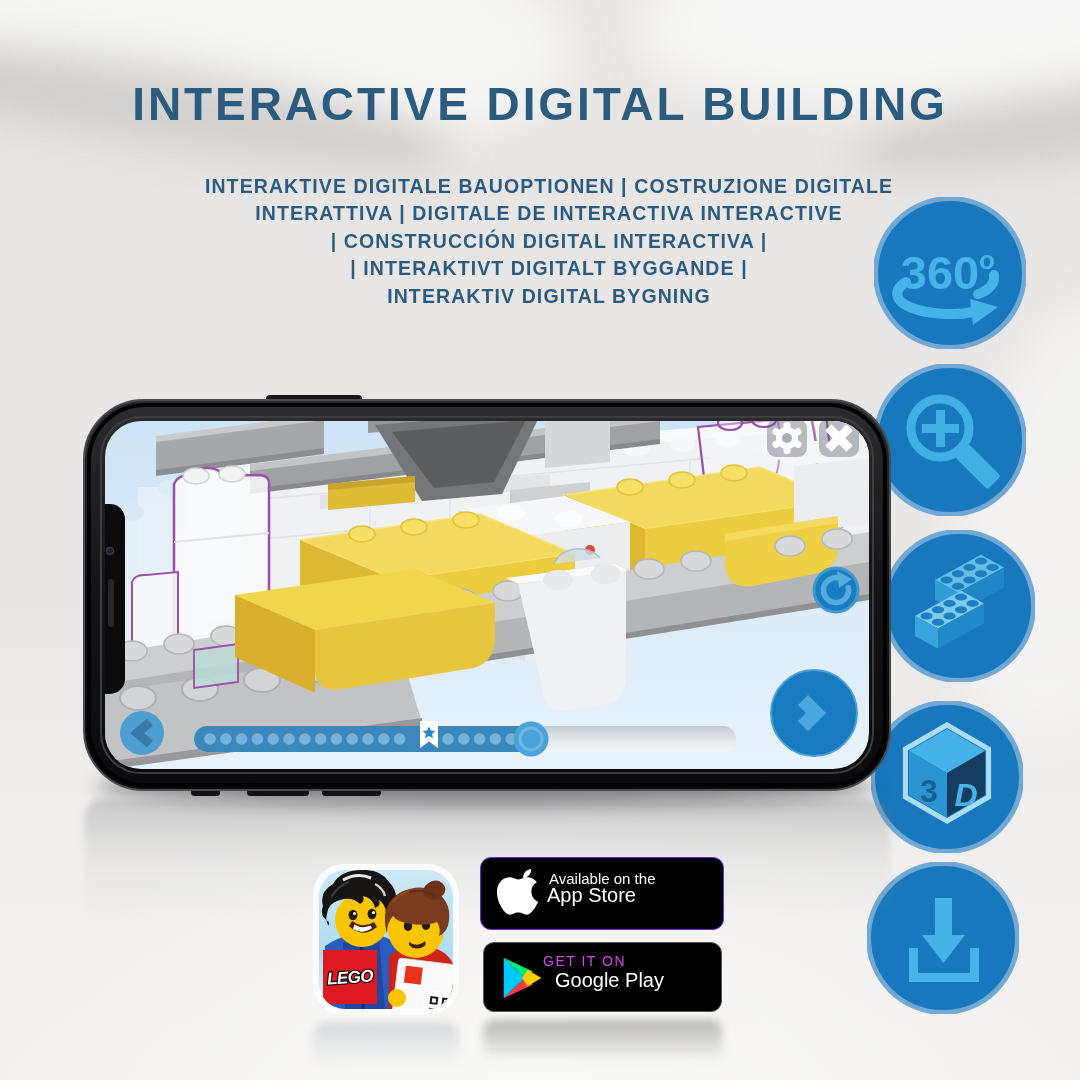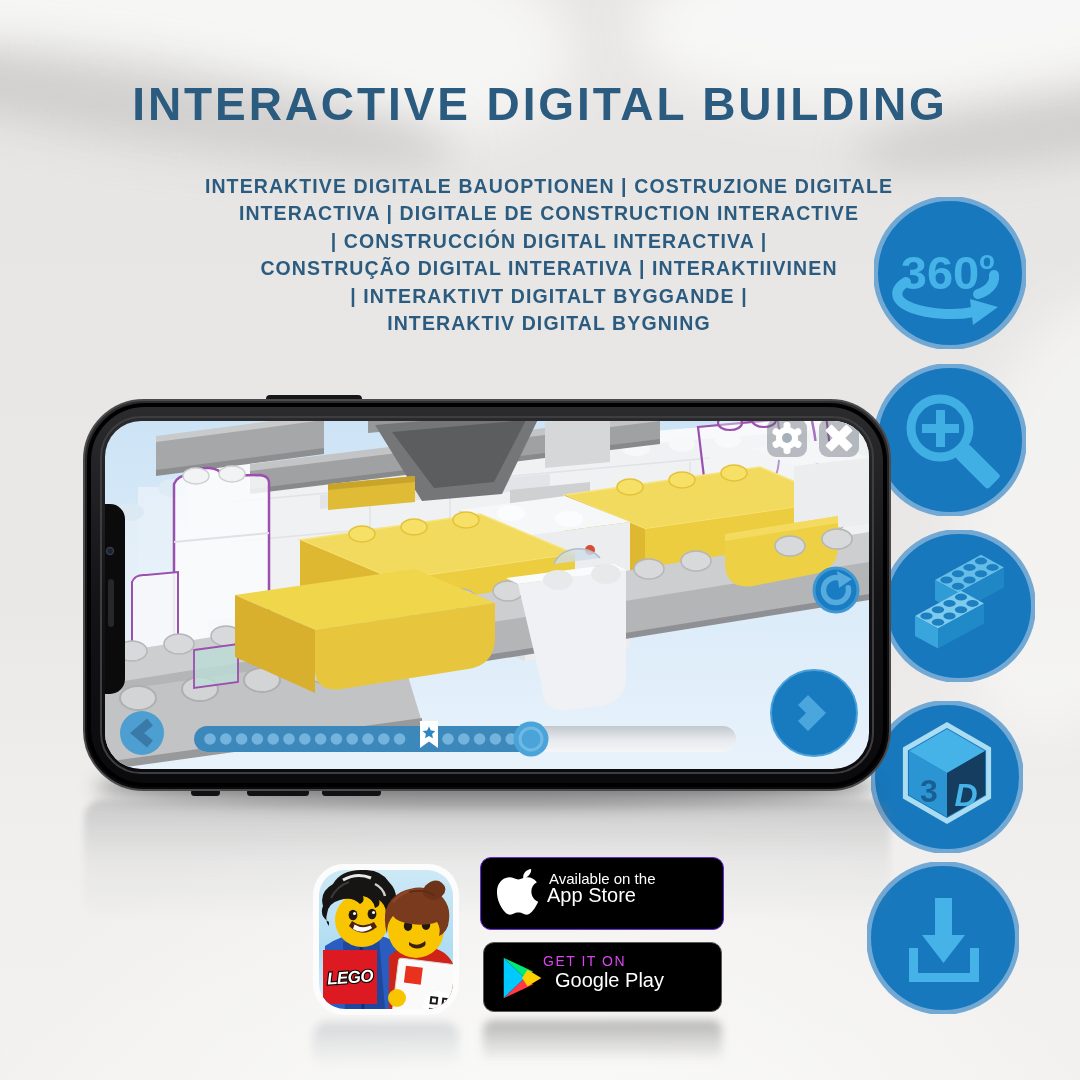--- a/index.html
+++ b/index.html
@@ -34,23 +34,22 @@
   <div class="abs" style="left:850px;top:96px;width:400px;height:64px;border-radius:50%;
     background:rgba(172,170,167,0.38);transform:rotate(-8deg);filter:blur(20px);"></div>
 
   <div class="abs" style="left:960px;top:290px;width:230px;height:450px;border-radius:50%;
     background:rgba(255,255,255,0.45);transform:rotate(12deg);filter:blur(24px);"></div>
 
   <div class="abs ttl" id="title">INTERACTIVE DIGITAL BUILDING</div>
 
   <div class="abs ttl" id="subtitle">
     <div>INTERAKTIVE DIGITALE BAUOPTIONEN | COSTRUZIONE DIGITALE</div>
-    <div>INTERACTIVA | DIGITALE DE CONSTRUCTION INTERACTIVE</div>
+    <div>INTERATTIVA | DIGITALE DE INTERACTIVA INTERACTIVE</div>
     <div>| CONSTRUCCIÓN DIGITAL INTERACTIVA |</div>
-    <div>CONSTRUÇÃO DIGITAL INTERATIVA | INTERAKTIIVINEN</div>
     <div>| INTERAKTIVT DIGITALT BYGGANDE |</div>
     <div>INTERAKTIV DIGITAL BYGNING</div>
   </div>
 
   <svg class="abs" style="left:874px;top:197px" width="152" height="152" viewBox="0 0 152 152">
     <circle cx="76" cy="76" r="74.5" fill="#1878bd" stroke="#72a8d4" stroke-width="5"></circle>
     <text x="66" y="92" font-family="Liberation Sans,sans-serif" font-weight="bold" font-size="47" fill="#45b3e7" text-anchor="middle" letter-spacing="0">360</text>
     <text x="113" y="72" font-family="Liberation Sans,sans-serif" font-weight="bold" font-size="26" fill="#45b3e7" text-anchor="middle">o</text>
     <path d="M32,85 C19,93 20,104 38,111 C55,117 80,119 99,115" fill="none" stroke="#45b3e7" stroke-width="10" stroke-linecap="round"></path>
     <polygon points="96,102 124,110 99,128" fill="#45b3e7"></polygon>

